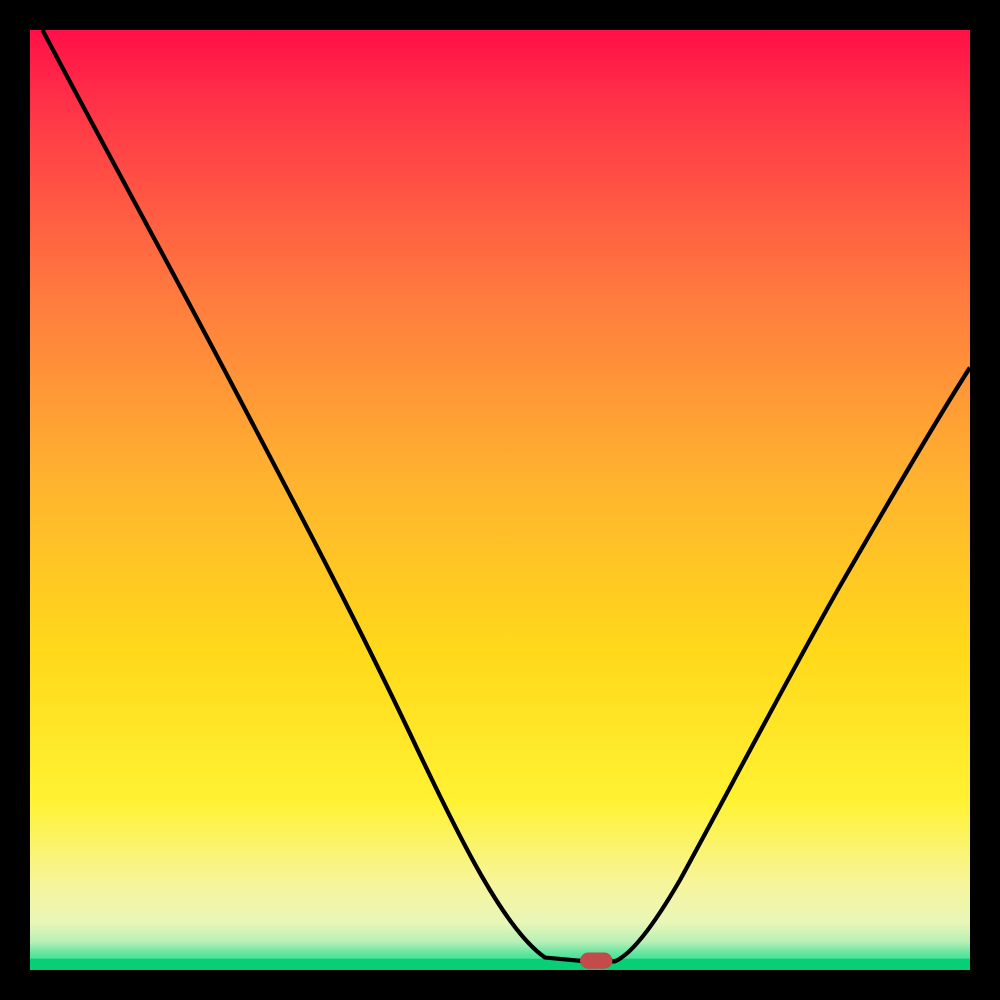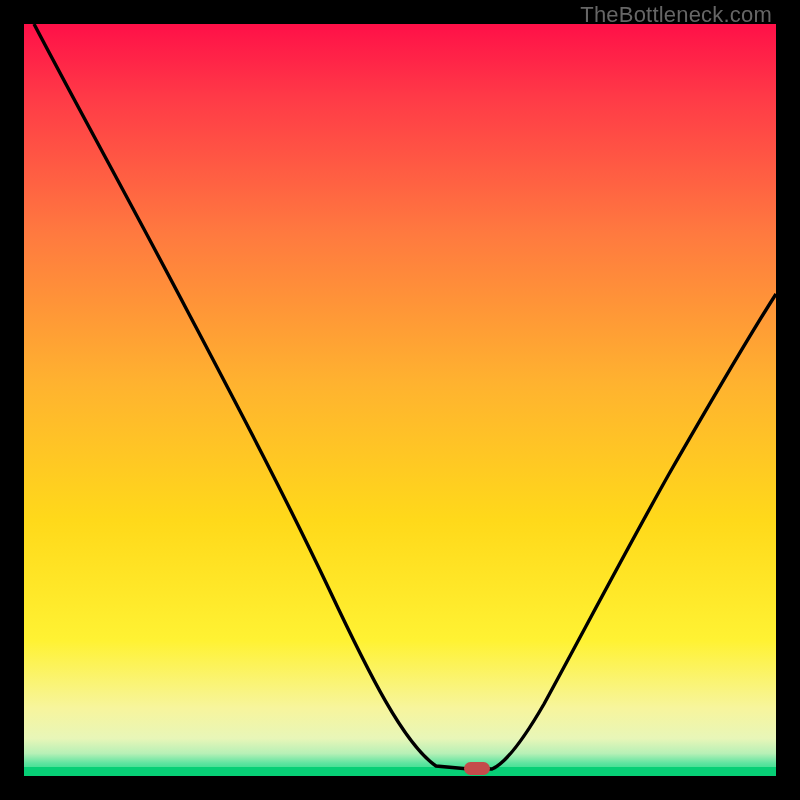--- a/index.html
+++ b/index.html
@@ -89,15 +89,14 @@
                L 468 745
                C 480 740, 498 718, 520 680
                C 555 616, 600 530, 645 450
                C 690 372, 725 312, 752 270" fill="none" stroke="#000000" stroke-width="3.4"></path>
     </svg>
 
     <div class="marker" style="left:440px; top:738px; width:26px; height:13px;"></div>
 
   </div>
 
-  <div class="watermark">TheBottleneck.com</div>
 
 </div>
 
 </body></html>

